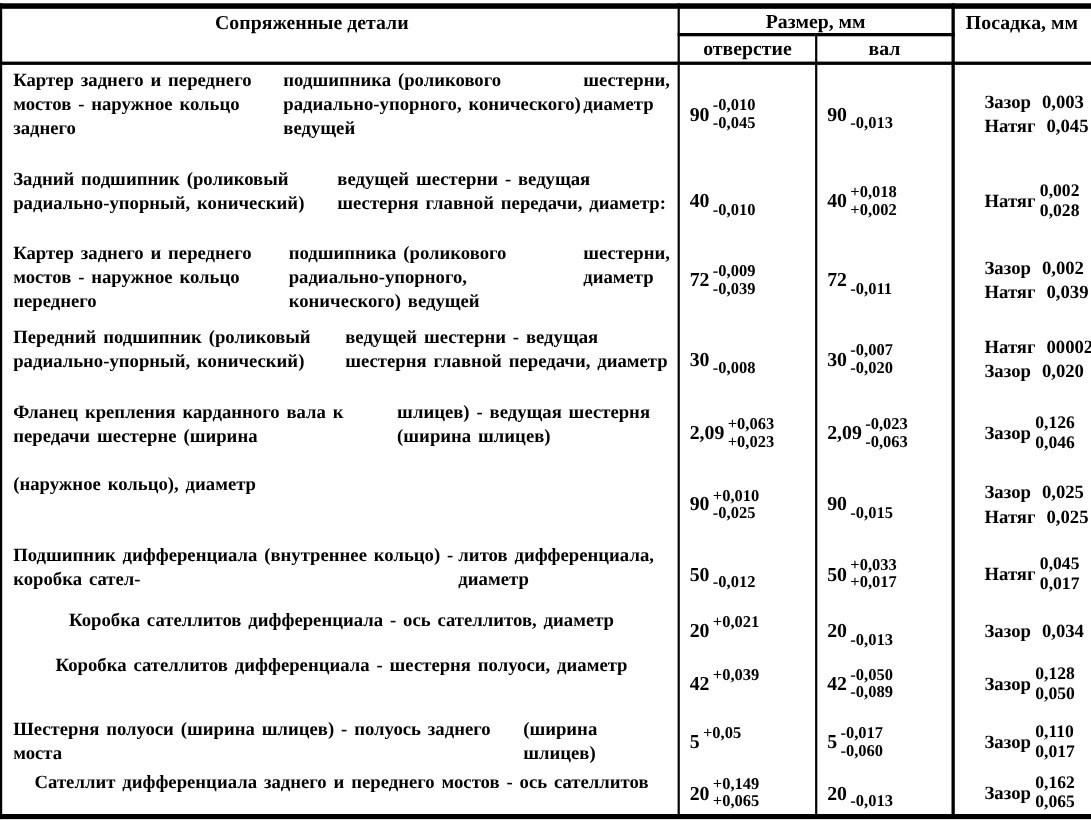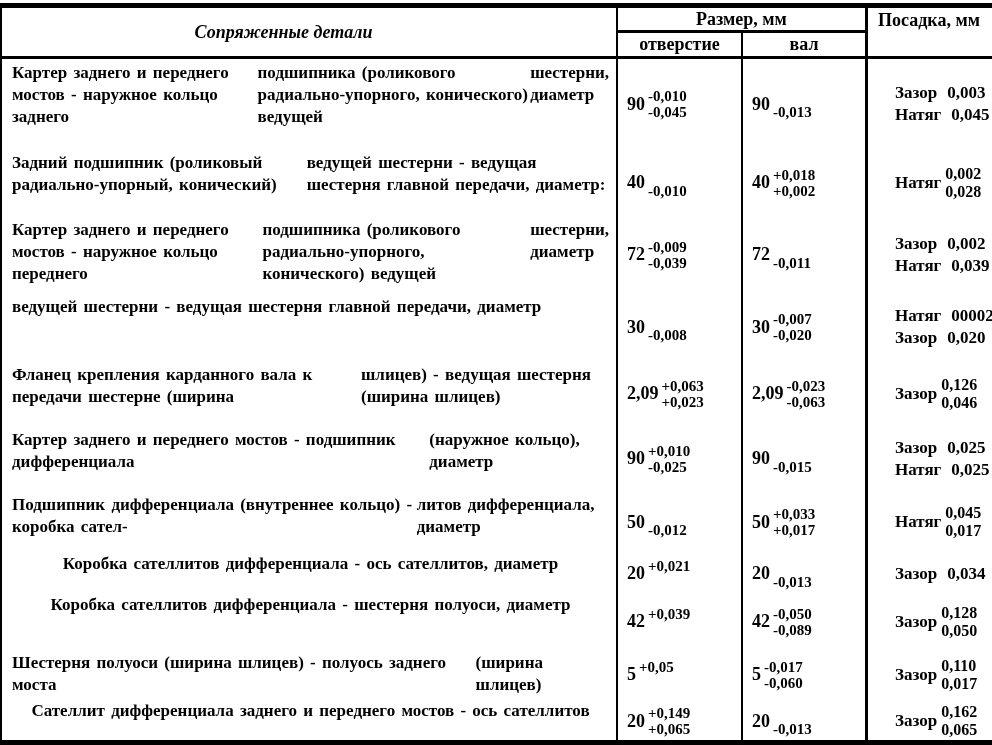--- a/index.html
+++ b/index.html
@@ -41,21 +41,21 @@
 
   <div class="hline" style="left:0;top:3px;width:992px;height:5px;"></div>
   <div class="hline" style="left:0;top:56px;width:992px;height:3px;"></div>
   <div class="hline" style="left:616px;top:30px;width:252px;height:3px;"></div>
   <div class="hline" style="left:0;top:740px;width:992px;height:5px;"></div>
   <div class="vline" style="left:0;top:3px;width:2px;height:742px;"></div>
   <div class="vline" style="left:616px;top:3px;width:2px;height:737px;"></div>
   <div class="vline" style="left:741px;top:30px;width:2px;height:710px;"></div>
   <div class="vline" style="left:865px;top:3px;width:3px;height:737px;"></div>
 
-  <div class="th" style="left:0;top:20px;width:567px;height:24px;font-style:italic;">Сопряженные детали</div>
+  <div class="th" style="left:0;top:8px;width:567px;height:24px;">Сопряженные детали</div>
   <div class="th" style="left:617px;top:8px;width:249px;height:22px;">Размер, мм</div>
   <div class="th" style="left:617px;top:33px;width:125px;height:23px;">отверстие</div>
   <div class="th" style="left:742px;top:33px;width:124px;height:23px;">вал</div>
   <div class="th" style="left:866px;top:8px;width:126px;height:24px;">Посадка, мм</div>
 
   <div class="rows" id="rows">
       <div class="row" style="height: 90px;">
         <div class="cell desc">
           <div class="dline">Картер заднего и переднего мостов - наружное кольцо заднего</div>
           <div class="dline">подшипника (роликового радиально-упорного, конического) ведущей</div>
@@ -157,20 +157,21 @@
             </div>
             <div class="fl">
               <span class="fw">Натяг</span>
               <span class="fv">0,039</span>
             </div>
           </div>
         </div>
       </div>
       <div class="row" style="height: 68px;">
         <div class="cell desc">
+          <div class="dline">Передний подшипник (роликовый радиально-упорный, конический)</div>
           <div class="dline">ведущей шестерни - ведущая шестерня главной передачи, диаметр</div>
         </div>
         <div class="cell dimcell hole">
           <div class="dim">
             <span class="nom">30</span>
             <span class="tols">
               <span>&nbsp;</span>
               <span>-0,008</span>
             </span>
           </div>
@@ -225,21 +226,20 @@
             <span class="fw">Зазор</span>
             <span class="fvals">
               <span>0,126</span>
               <span>0,046</span>
             </span>
           </div>
         </div>
       </div>
       <div class="row" style="height: 65px;">
         <div class="cell desc">
-          <div class="dline">Картер заднего и переднего мостов - подшипник дифференциала</div>
           <div class="dline">(наружное кольцо), диаметр</div>
         </div>
         <div class="cell dimcell hole">
           <div class="dim">
             <span class="nom">90</span>
             <span class="tols">
               <span>+0,010</span>
               <span>-0,025</span>
             </span>
           </div>

